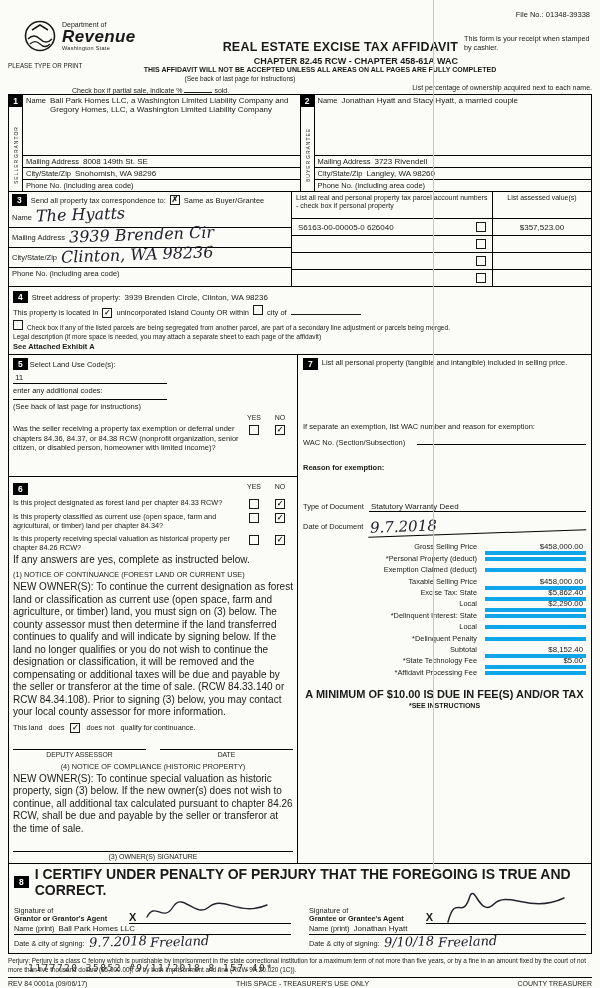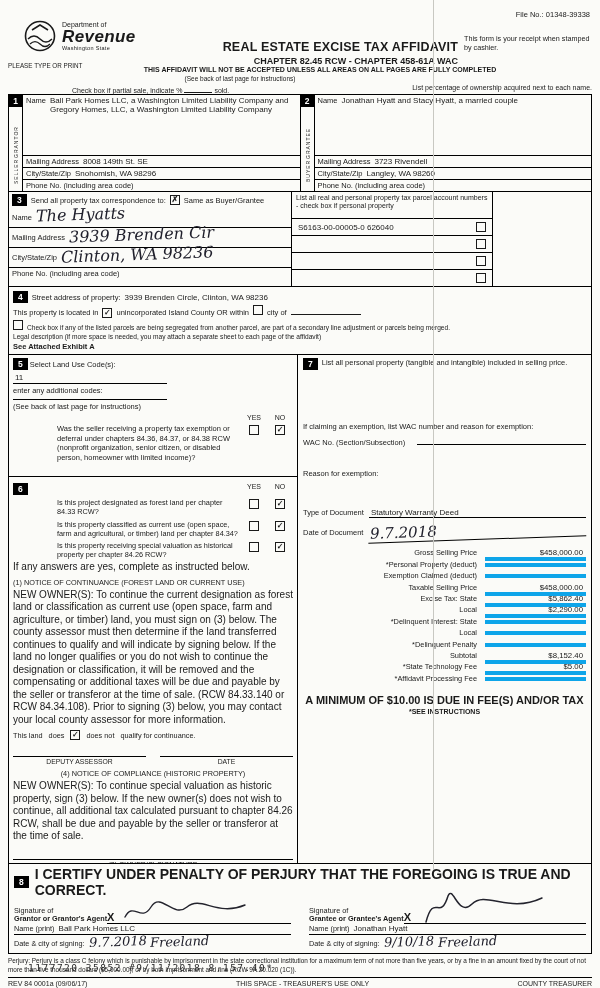--- a/index.html
+++ b/index.html
@@ -66,21 +66,21 @@
   .box4 .tiny{font-size:6.6px;}
   
   .maincols{display:flex;border:1px solid #000;border-top:none;height:508px;}
   .leftcol{width:288px;border-right:1px solid #000;display:flex;flex-direction:column;flex:none;}
   .sec5{border-bottom:1px solid #000;padding:3px 4px;font-size:7.5px;height:122px;box-sizing:border-box;}
   .sec6{flex:1;padding:3px 4px;font-size:7.3px;overflow:hidden;}
   .ulrow{border-bottom:1px solid #000;padding:1px 2px;margin:2px 0 2px 0;width:150px;font-size:8px;}
   .ynhead{display:flex;margin-top:3px;}
   .ynhead .sp{flex:1;}
   .yncol{width:26px;text-align:center;font-size:7px;flex:none;}
-  .qrow{display:flex;margin-top:3px;align-items:flex-start;margin-left:44px;}
+  .qrow{display:flex;margin-top:3px;align-items:flex-start;}
   .qtext{flex:1;line-height:1.25;padding-right:2px;}
   .qrow .yncol{padding-top:1px;}
   .para{margin-top:2px;line-height:1.25;font-size:10px;}
   .ntitle{margin-top:4px;font-size:7.3px;}
   .landrow{margin-top:4px;display:flex;gap:6px;align-items:center;}
   .siglines{display:flex;gap:14px;margin-top:16px;font-size:6.8px;}
   .sigl{flex:1;border-top:1px solid #000;text-align:center;padding-top:1px;}
   .rule{border-top:1px solid #000;margin-top:16px;}
   .rlabel{text-align:center;font-size:7px;margin-top:1px;}
   
@@ -96,21 +96,21 @@
   .flabel{flex:1;text-align:right;padding-right:8px;font-size:7.4px;}
   .fval{width:98px;border-bottom:4px solid #0ea5e9;text-align:right;font-size:7.8px;padding:0 3px 0 0;flex:none;}
   .minnote{margin-top:9px;text-align:center;font-weight:bold;font-size:11px;}
   .seeinstr{text-align:center;font-weight:bold;font-size:7px;margin-top:2px;}
   
   .box8{border:1px solid #000;border-top:none;padding:2px 5px 4px 5px;position:relative;}
   .certline{display:flex;align-items:center;gap:6px;}
   .cert{flex:1;text-align:left;font-weight:bold;font-size:14px;}
   .sigcols{display:flex;gap:18px;margin-top:3px;}
   .sigcol{flex:1;min-width:0;font-size:7.3px;position:relative;}
-  .sigrow{display:flex;align-items:flex-end;gap:0;}
+  .sigrow{display:flex;align-items:flex-end;gap:22px;}
   .siglabel{line-height:1.2;flex:none;}
   .sigline{flex:1;border-bottom:1px solid #000;display:flex;align-items:flex-end;position:relative;height:22px;}
   .bigx{font-size:11px;font-weight:bold;margin-right:2px;}
   .scribble{position:absolute;left:14px;bottom:-2px;overflow:visible;}
   .nprow,.dcrow{display:flex;gap:4px;align-items:baseline;border-bottom:1px solid #000;padding-bottom:1px;}
   .dcrow{border-bottom:none;}
   
   .perjury{font-size:6.4px;line-height:1.3;margin-top:3px;}
   .footrow{border-top:1px solid #000;margin-top:3px;display:flex;justify-content:space-between;font-size:7px;padding:2px 0;}
   .stamp{position:absolute;left:28px;top:962px;font-family:"DejaVu Sans Mono",monospace;font-size:9.5px;
@@ -247,20 +247,27 @@
         </div>
         <div class="prow">
           <span></span>
           <span class="cb"></span>
         </div>
         <div class="prow">
           <span></span>
           <span class="cb"></span>
         </div>
       </div>
+      <div class="b3right">
+        <div class="b3righthead">List assessed value(s)</div>
+        <div class="arow">$357,523.00</div>
+        <div class="arow"></div>
+        <div class="arow"></div>
+        <div class="arow"></div>
+      </div>
     </div>
 
     <div class="box4">
       <div class="r">
         <span class="num">4</span>
         <span>Street address of property:</span>
         <span class="val">3939 Brenden Circle, Clinton, WA 98236</span>
       </div>
       <div class="r">
         <span>This property is located in</span>
@@ -350,26 +357,26 @@
           <div class="rlabel">PRINT NAME</div>
         </div>
       </div>
 
       <div class="rightcol">
         <div class="s7head">
           <span class="num">7</span>
           <div class="qtext">List all personal property (tangible and intangible) included in selling price.</div>
         </div>
         <div style="height:52px;"></div>
-        <div>If claiming an exemption, list WAC number and reason for exemption:</div>
+        <div>If separate an exemption, list WAC number and reason for exemption:</div>
         <div class="wacrow">
           <span>WAC No. (Section/Subsection)</span>
           <span class="wacline"></span>
         </div>
-        <div style="margin-top:22px;">Reason for exemption:</div>
+        <div style="margin-top:16px;font-weight:bold;">Reason for exemption:</div>
         <div style="height:26px;"></div>
         <div class="docrow">
           <span>Type of Document</span>
           <span class="docval">Statutory Warranty Deed</span>
         </div>
         <div class="docrow" style="margin-top:3px;">
           <span>Date of Document</span>
           <span class="docval hand" style="font-size:15px;transform:rotate(-2deg);">9.7.2018</span>
         </div>
         <div class="feetable">

